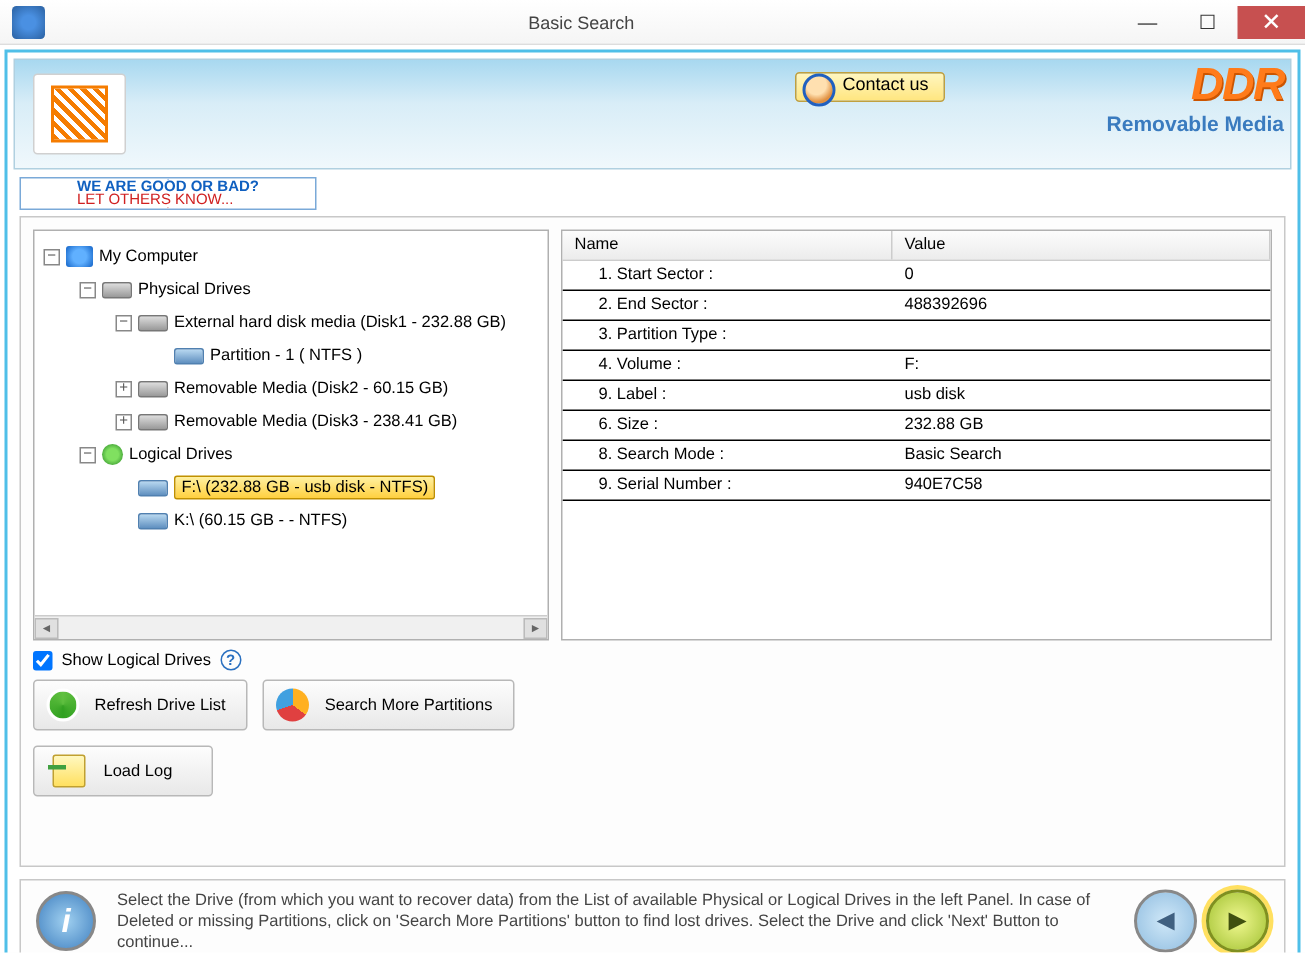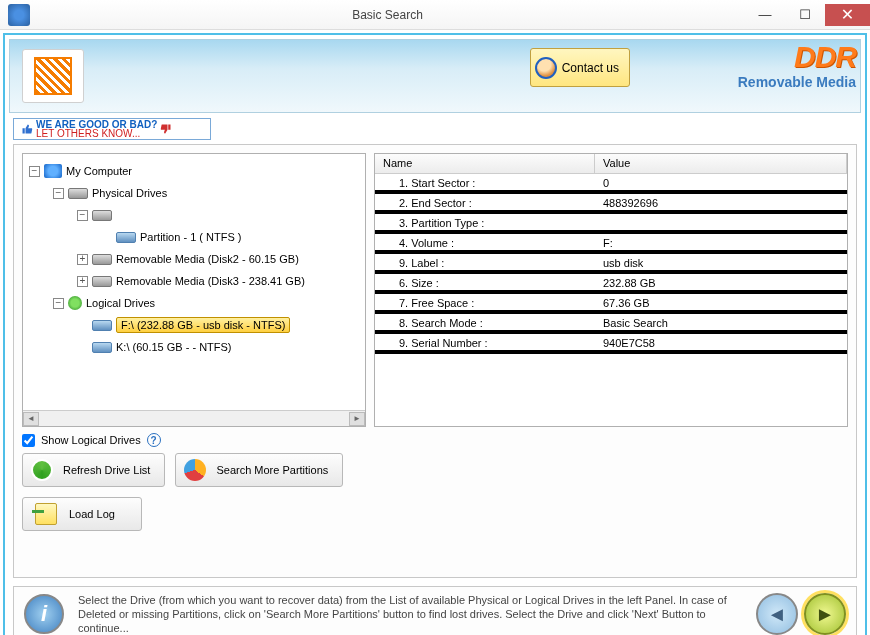--- a/index.html
+++ b/index.html
@@ -9,27 +9,27 @@
 .titlebar-icon { width: 22px; height: 22px; margin-left: 8px; background: radial-gradient(circle, #4a90e2 30%, #2a60a0 100%); border-radius: 3px; }
 .titlebar-title { flex: 1; text-align: center; font-size: 12px; color: #444; }
 .win-btn { width: 40px; height: 22px; display: flex; align-items: center; justify-content: center; font-size: 13px; color: #333; cursor: pointer; }
 .win-close { background: #c75050; color: #fff; width: 45px; height: 22px; display:flex; align-items:center; justify-content:center; }
 
 .app-frame { border: 2px solid #4fbfe8; margin: 3px 3px 0 3px; padding: 4px; }
 
 .header { height: 74px; background: linear-gradient(180deg, #a8d8f0 0%, #d8edf7 40%, #f0f8fc 100%); border: 1px solid #b0d0e0; display: flex; align-items: center; padding: 0 12px; position: relative; }
 .logo-box { width: 62px; height: 54px; background: #fff; border: 1px solid #d0d0d0; border-radius: 3px; display: flex; align-items: center; justify-content: center; }
 .logo-inner { width: 38px; height: 38px; background: repeating-linear-gradient(45deg, #f57c00 0 3px, #fff 3px 6px); border: 2px solid #f57c00; }
-.contact-btn { position: absolute; right: 230px; top: 8px; height: 39px; background: linear-gradient(#fff6c0, #ffe680); border: 1px solid #c0a040; border-radius: 3px; padding: 0 10px 0 4px; display: flex; align-items: center; font-size: 12px; cursor: pointer; }
+.contact-btn { position: absolute; right: 230px; top: 8px; height: 20px; background: linear-gradient(#fff6c0, #ffe680); border: 1px solid #c0a040; border-radius: 3px; padding: 0 10px 0 4px; display: flex; align-items: flex-start; font-size: 12px; cursor: pointer; }
 .contact-avatar { width: 22px; height: 22px; border-radius: 50%; background: radial-gradient(circle at 40% 30%, #ffe0b0 40%, #e09040 70%); border: 2px solid #2060c0; margin-right: 5px; }
 .brand { position: absolute; right: 4px; top: 0; text-align: right; }
 .brand-ddr { font-size: 30px; font-weight: 900; color: #ff7b1a; letter-spacing: -1px; font-style: italic; text-shadow: 1px 1px 0 #cc5500; }
 .brand-sub { font-size: 14px; color: #3a7bbf; font-weight: bold; }
 
-.feedback-badge { margin: 5px 0 4px 4px; width: 198px; height: 22px; border: 1px solid #7aa9d8; background: #fff; display: flex; align-items: center; padding: 0 4px; font-family: monospace; font-size: 10px; cursor: pointer; }
+.feedback-badge { margin: 5px 0 4px 4px; width: 198px; height: 22px; border: 1px solid #7aa9d8; background: #fff; display: flex; align-items: center; padding: 0 4px; font-family: monospace; font-size: 10px; cursor: pointer; flex-direction: column; }
 .thumb { width: 14px; height: 12px; margin: 0 2px; }
 .feedback-text { line-height: 9px; }
 .feedback-line1 { color: #1060c0; font-weight: bold; }
 .feedback-line2 { color: #d02020; font-weight: normal; }
 
 .main-content { border: 1px solid #c8c8c8; margin: 0 4px; padding: 8px; height: 434px; background: #fdfdfd; }
 .panels { display: flex; gap: 8px; height: 274px; }
 .tree-panel { width: 344px; border: 1px solid #b0b0b0; background: #fff; overflow: auto; font-size: 11px; position: relative; }
 .tree { padding: 6px 4px; }
 .tree-row { display: flex; align-items: center; height: 22px; white-space: nowrap; cursor: pointer; }
@@ -45,21 +45,21 @@
 .icon-logical { background: radial-gradient(circle, #80e060 40%, #208020 100%); border-radius: 50%; width: 14px; height: 14px; }
 .selected-node { background: linear-gradient(#fff0a0, #ffd040); border: 1px solid #c09000; border-radius: 2px; padding: 1px 4px; }
 .tree-scroll-x { position: absolute; bottom: 0; left: 0; right: 0; height: 16px; background: #f0f0f0; border-top: 1px solid #ccc; display: flex; align-items: center; }
 .scroll-arrow { width: 16px; height: 14px; background: #e0e0e0; border: 1px solid #bbb; display: flex; align-items: center; justify-content: center; font-size: 8px; color: #666; cursor: pointer; }
 
 .props-panel { flex: 1; border: 1px solid #b0b0b0; background: #fff; overflow: hidden; font-size: 11px; }
 .props-header { display: flex; background: linear-gradient(#fcfcfc, #ececec); border-bottom: 1px solid #ccc; height: 20px; }
 .props-header > div { padding: 3px 8px; border-right: 1px solid #ccc; }
 .col-name { width: 220px; }
 .col-value { flex: 1; }
-.props-row { display: flex; height: 20px; border-bottom: 4px solid #000000; }
+.props-row { display: flex; height: 20px; border-bottom: 1px solid #000000; }
 .props-row > div { padding: 3px 8px; }
 .props-row .col-name { padding-left: 24px; }
 
 .controls-row { display: flex; align-items: center; gap: 12px; margin-top: 6px; }
 .check-row { display: flex; align-items: center; gap: 6px; font-size: 11px; }
 .info-q { width: 14px; height: 14px; border: 1px solid #2a70c0; border-radius: 50%; color: #2a70c0; font-size: 10px; display: flex; align-items: center; justify-content: center; font-weight: bold; cursor: pointer; }
 
 .btn-row { display: flex; gap: 10px; margin-top: 6px; }
 .wide-btn { height: 34px; background: linear-gradient(#fdfdfd, #e8e8e8); border: 1px solid #b8b8b8; border-radius: 3px; display: flex; align-items: center; padding: 0 14px 0 8px; font-size: 11px; cursor: pointer; gap: 10px; }
 .btn-icon { width: 22px; height: 22px; border-radius: 50%; flex-shrink: 0; }
@@ -129,20 +129,21 @@
             <span>My Computer</span>
           </div>
           <div class="tree-row indent1">
             <span class="exp">−</span>
             <span class="node-icon icon-drive"></span>
             <span>Physical Drives</span>
           </div>
           <div class="tree-row indent2">
             <span class="exp">−</span>
             <span class="node-icon icon-drive"></span>
+            <span>External hard disk media (Disk1 - 232.88 GB)</span>
           </div>
           <div class="tree-row indent3">
             <span style="width:15px;flex-shrink:0"></span>
             <span class="node-icon icon-partition"></span>
             <span>Partition - 1 ( NTFS )</span>
           </div>
           <div class="tree-row indent2">
             <span class="exp">+</span>
             <span class="node-icon icon-drive"></span>
             <span>Removable Media (Disk2 - 60.15 GB)</span>
@@ -198,24 +199,20 @@
             </div>
             <div class="props-row">
               <div class="col-name">9. Label :</div>
               <div class="col-value">usb disk</div>
             </div>
             <div class="props-row">
               <div class="col-name">6. Size :</div>
               <div class="col-value">232.88 GB</div>
             </div>
             <div class="props-row">
-              <div class="col-name">7. Free Space :</div>
-              <div class="col-value">67.36 GB</div>
-            </div>
-            <div class="props-row">
               <div class="col-name">8. Search Mode :</div>
               <div class="col-value">Basic Search</div>
             </div>
             <div class="props-row">
               <div class="col-name">9. Serial Number :</div>
               <div class="col-value">940E7C58</div>
             </div>
           </div>
       </div>
     </div>

